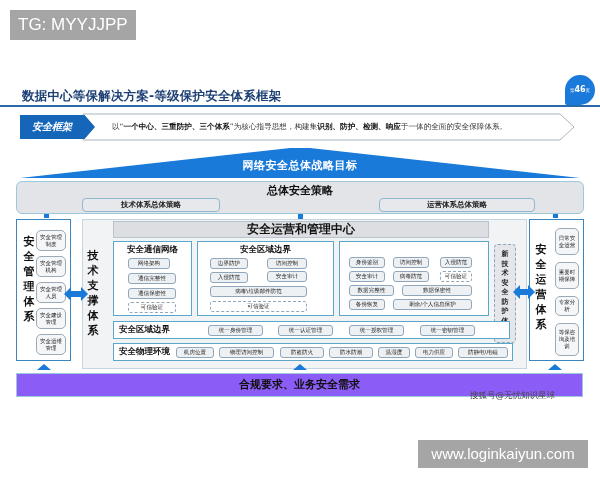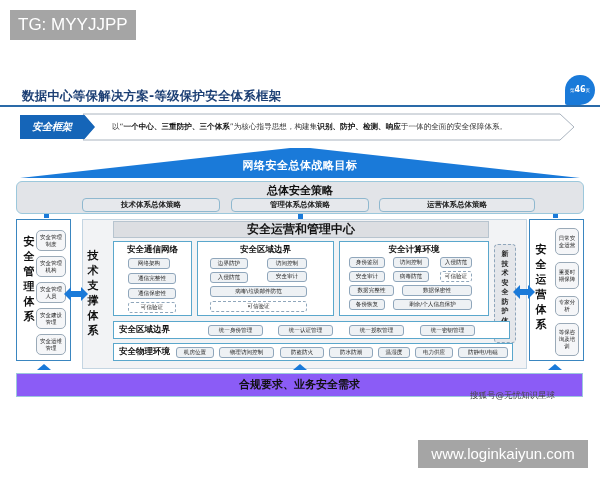--- a/index.html
+++ b/index.html
@@ -82,21 +82,20 @@
 <div class="roof">
   <svg width="560" height="30">
     <polygon points="0,30 270,0 290,0 560,30" fill="#1a7ad9"></polygon>
   </svg>
   <div class="roof-label">网络安全总体战略目标</div>
 </div>
 
 <div class="strategy">
   <div class="strategy-title">总体安全策略</div>
   <div class="strat-sub" style="left:65px; width:138px;">技术体系总体策略</div>
-  <div class="strat-sub" style="left:214px; width:138px;">管理体系总体策略</div>
   <div class="strat-sub" style="left:362px; width:156px;">运营体系总体策略</div>
 </div>
 
 <div class="arrow-stem" style="left:44px; top:214px; height:4px;"></div>
 <div class="arrow-stem" style="left:298px; top:214px; height:6px;"></div>
 <div class="arrow-stem" style="left:553px; top:214px; height:4px;"></div>
 
 <div class="side-box" style="left:16px;">
   <div class="side-title">安全管理体系</div>
   <div class="side-items">
@@ -125,21 +124,20 @@
   <div class="zone-title">安全区域边界</div>
   <div class="chip" style="left:12px; top:16px; width:38px;">边界防护</div>
   <div class="chip" style="left:69px; top:16px; width:40px;">访问控制</div>
   <div class="chip" style="left:12px; top:30px; width:38px;">入侵防范</div>
   <div class="chip" style="left:69px; top:29px; width:40px;">安全审计</div>
   <div class="chip" style="left:12px; top:44px; width:97px;">病毒\垃圾邮件防范</div>
   <div class="chip dashed" style="left:12px; top:59px; width:97px;">可信验证</div>
 </div>
 
 <div class="zone" style="left:339px; top:241px; width:150px; height:75px;">
-  <div class="zone-title">安全计算环境</div>
   <div class="chip" style="left:9px; top:15px; width:36px;">身份鉴别</div>
   <div class="chip" style="left:53px; top:15px; width:36px;">访问控制</div>
   <div class="chip" style="left:100px; top:15px; width:32px;">入侵防范</div>
   <div class="chip" style="left:9px; top:29px; width:36px;">安全审计</div>
   <div class="chip" style="left:53px; top:29px; width:36px;">病毒防范</div>
   <div class="chip dashed" style="left:100px; top:29px; width:32px;">可信验证</div>
   <div class="chip" style="left:9px; top:43px; width:45px;">数据完整性</div>
   <div class="chip" style="left:62px; top:43px; width:70px;">数据保密性</div>
   <div class="chip" style="left:9px; top:57px; width:36px;">备份恢复</div>
   <div class="chip" style="left:53px; top:57px; width:79px;">剩余/个人信息保护</div>

